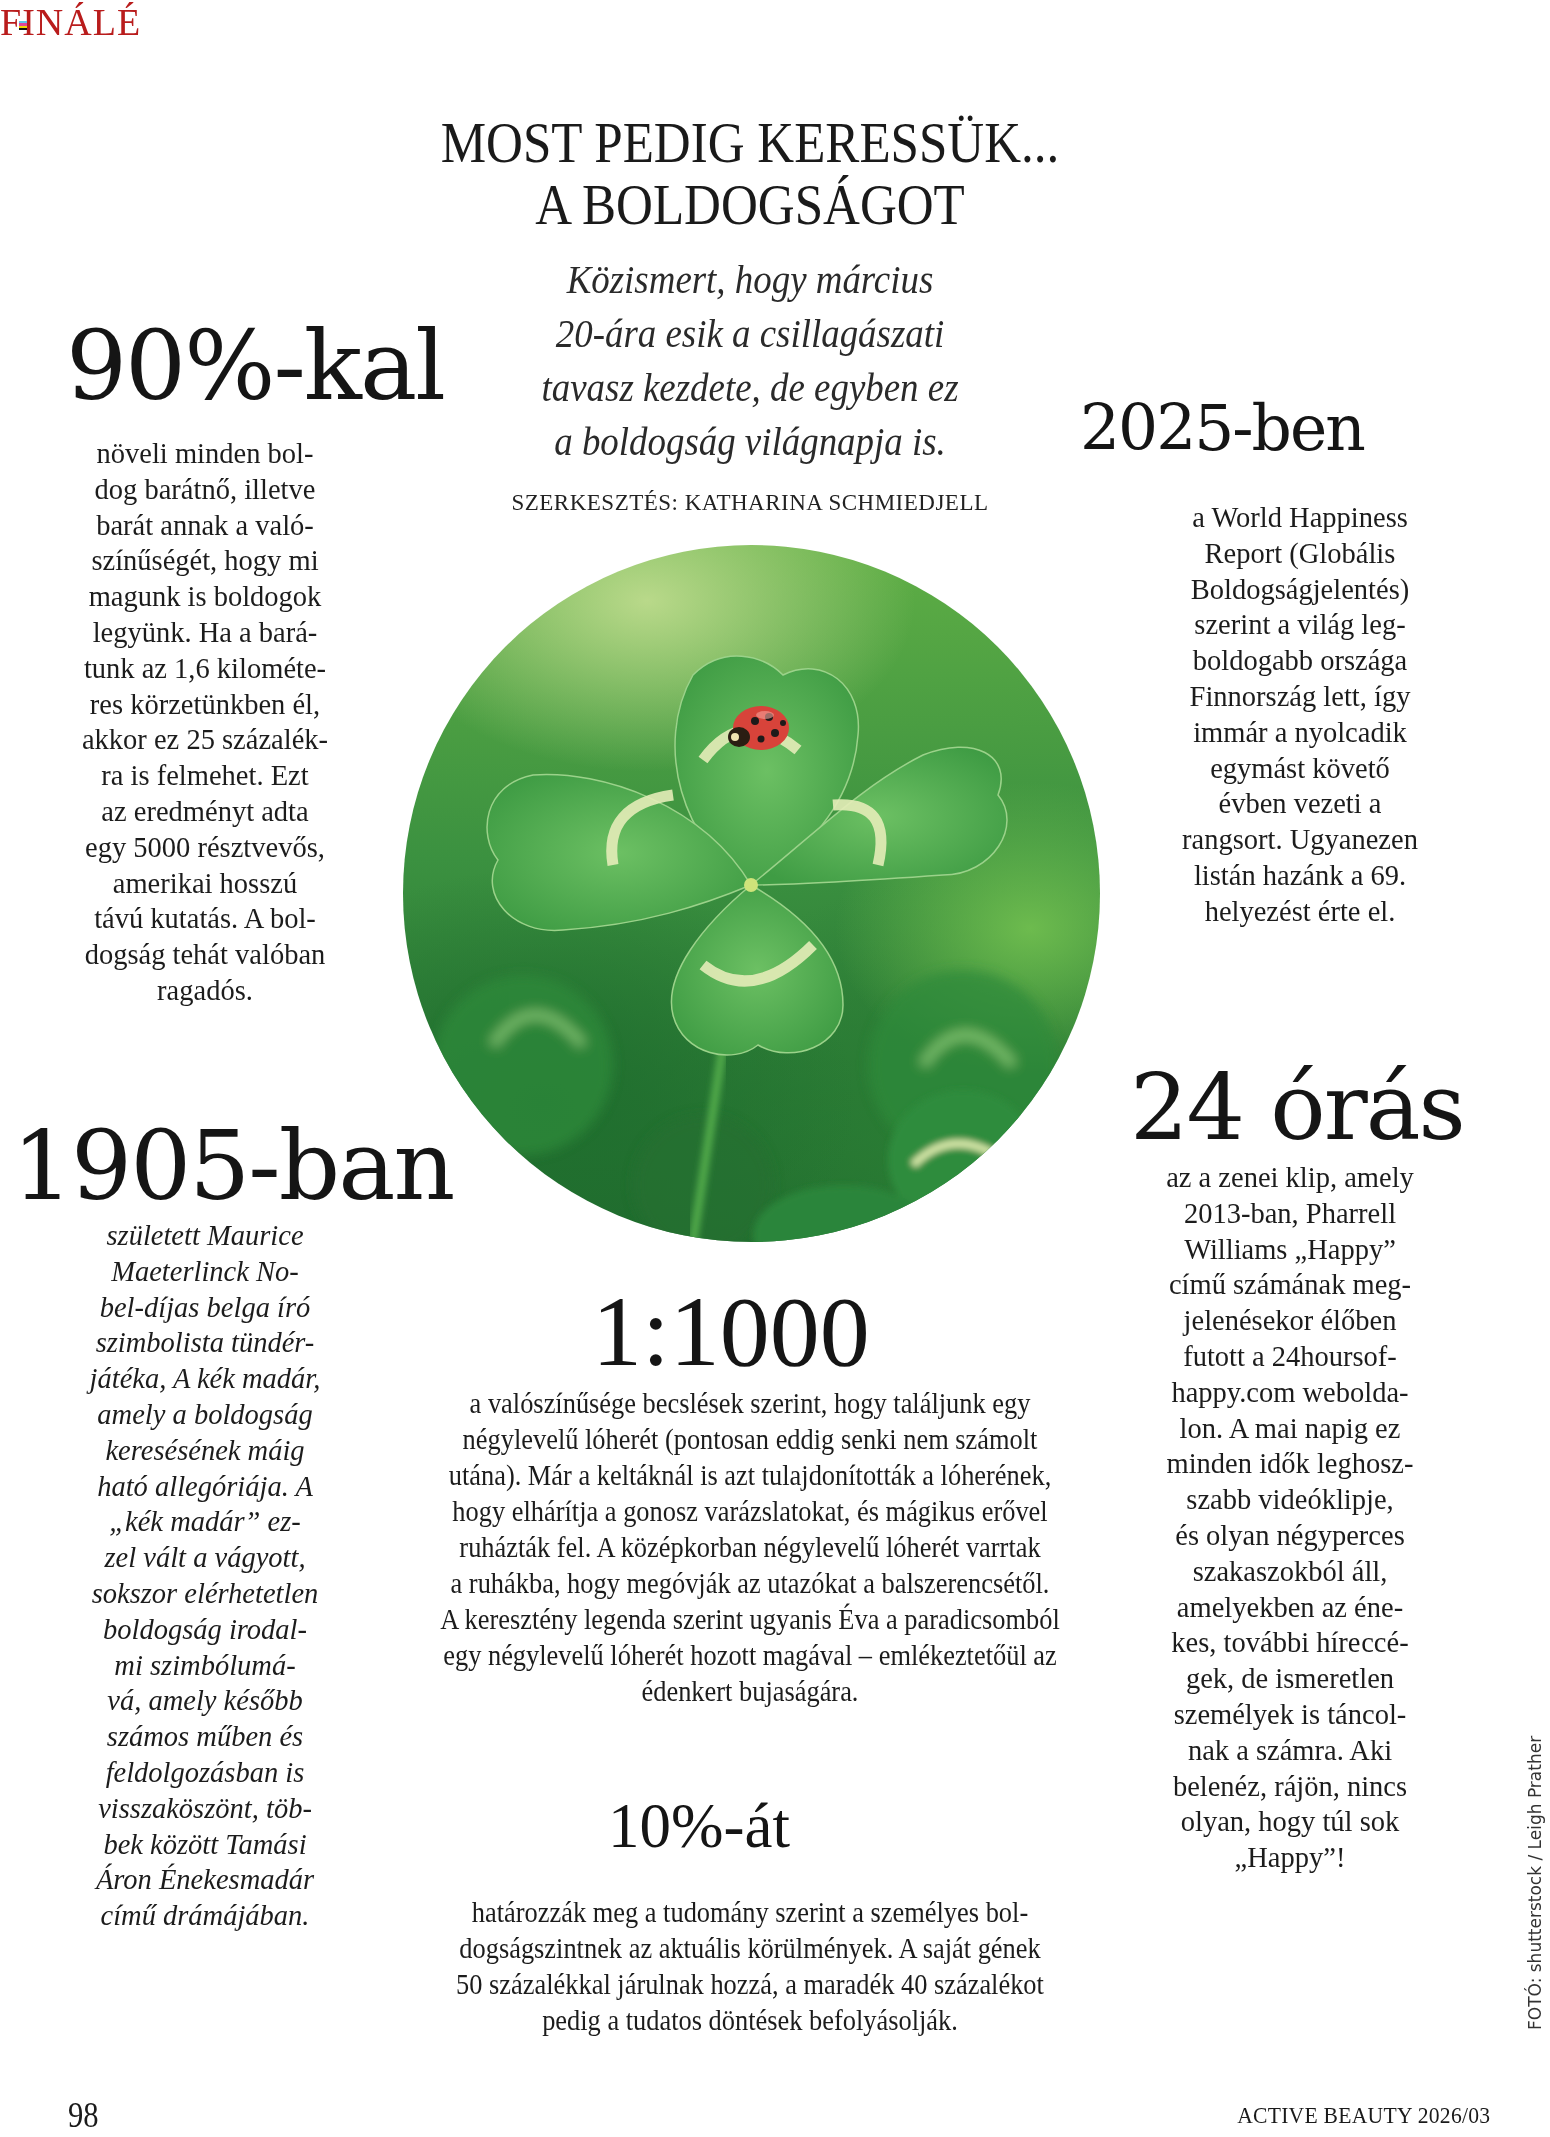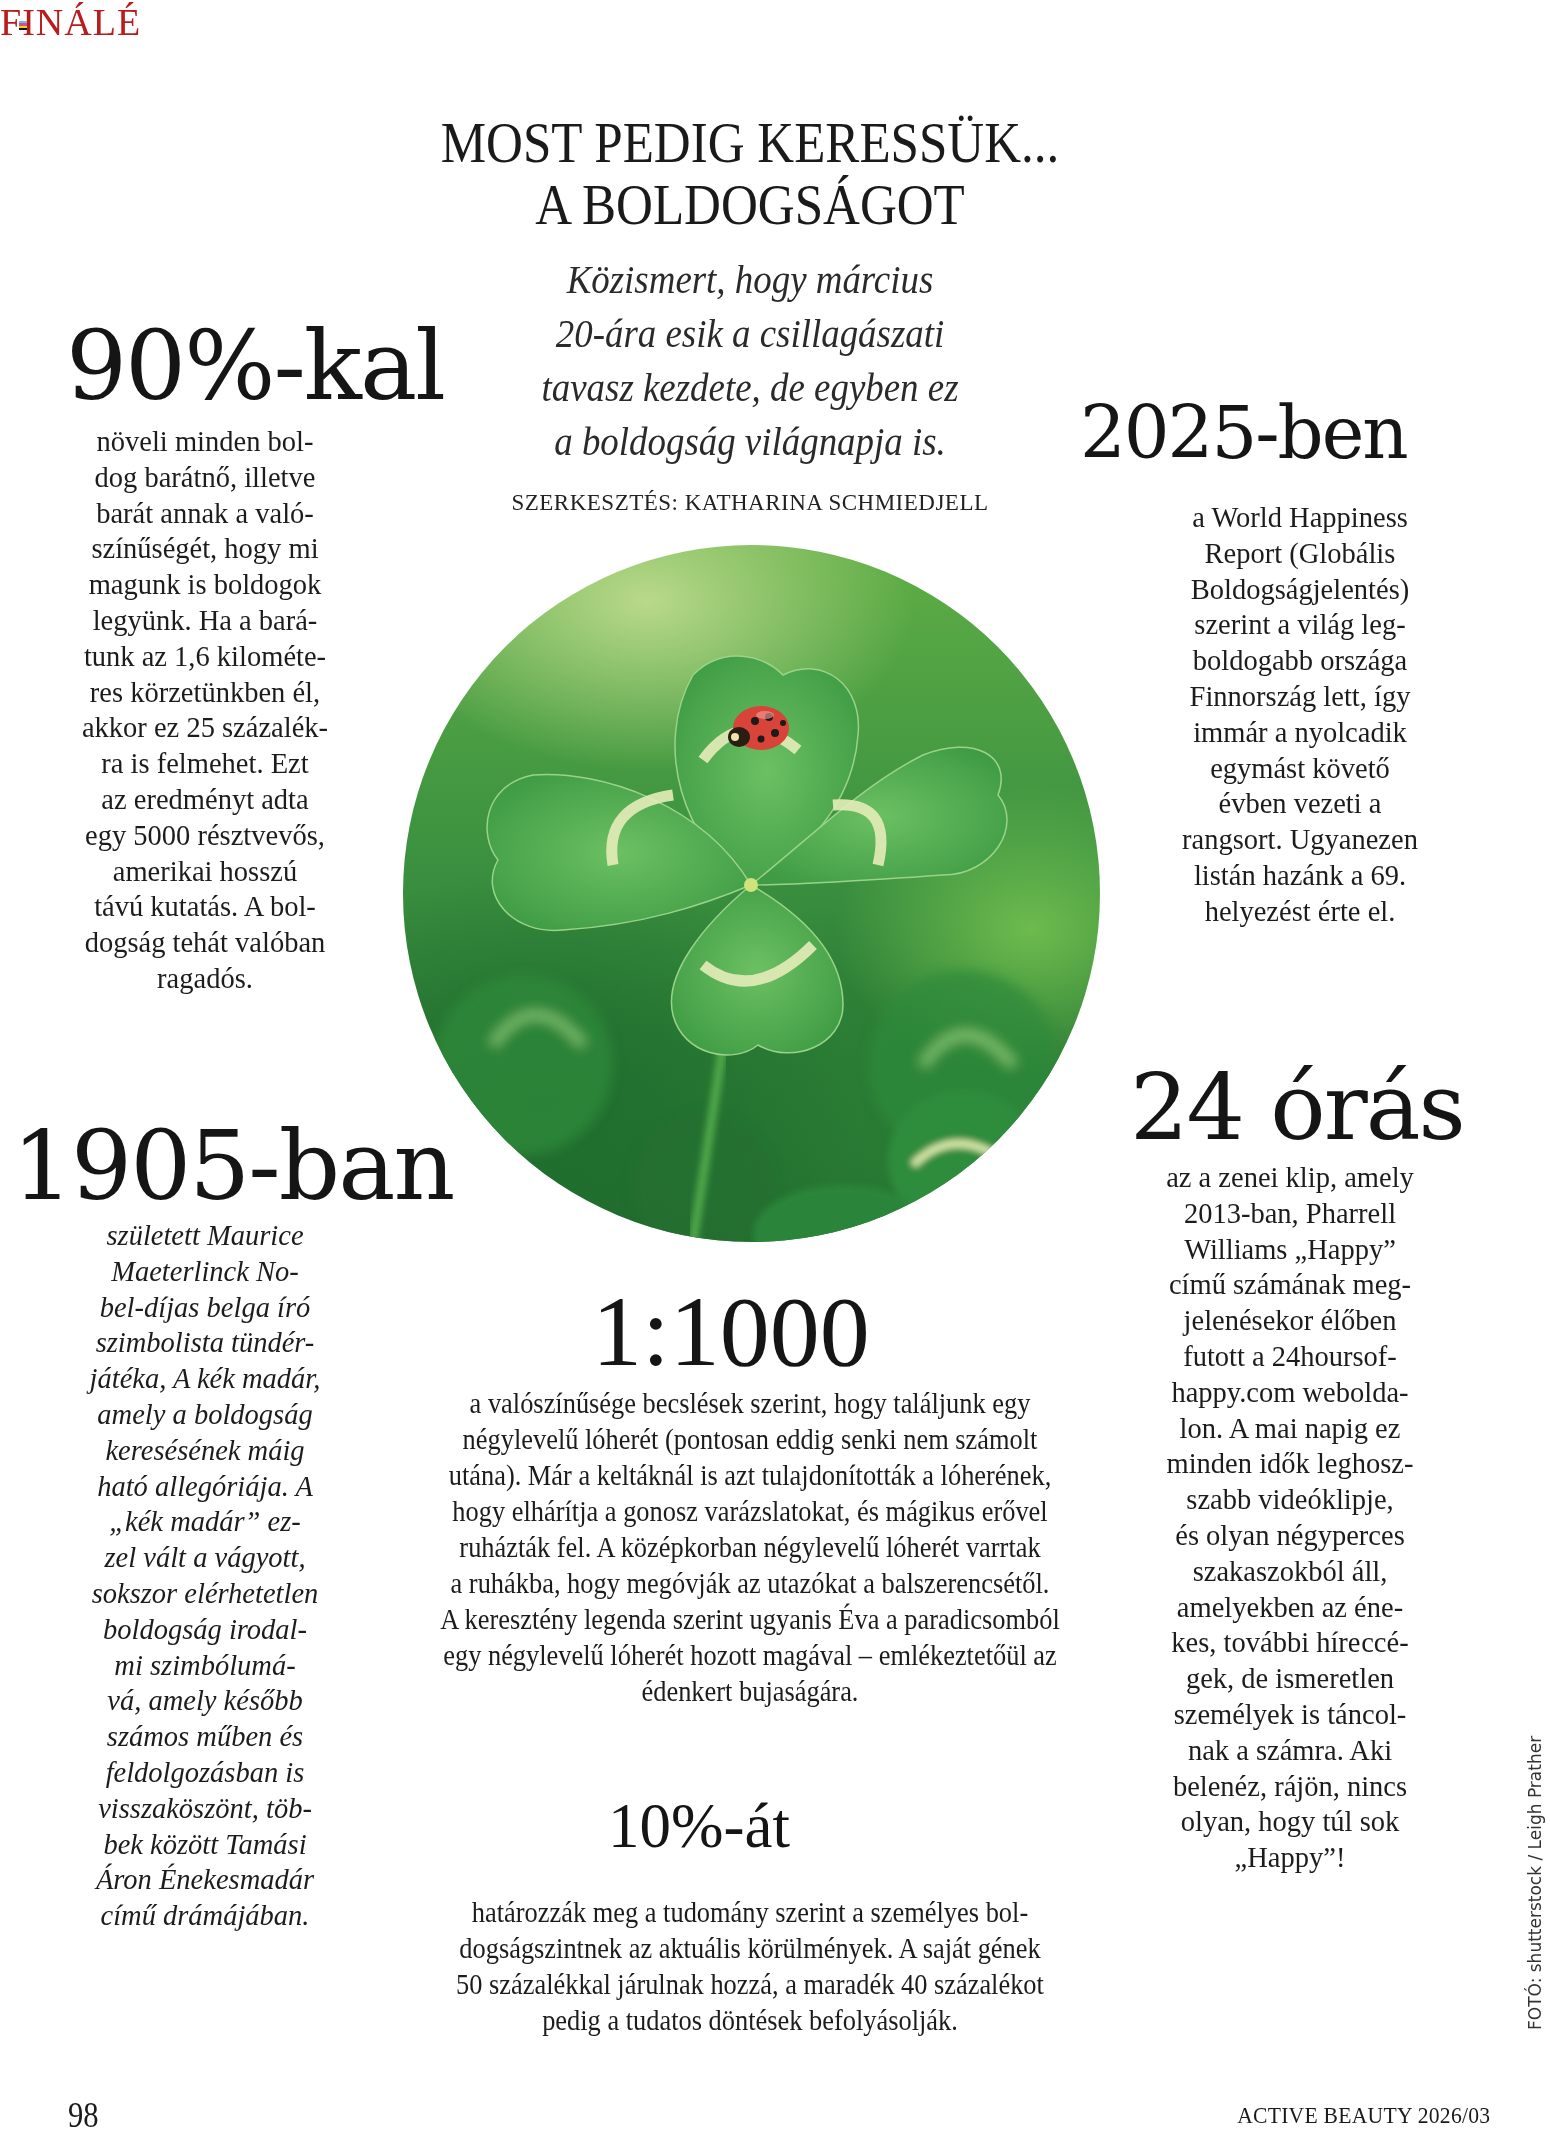--- a/index.html
+++ b/index.html
@@ -125,38 +125,38 @@
 <div class="abs intro">
   <div>Közismert, hogy március</div>
   <div>20-ára esik a csillagászati</div>
   <div>tavasz kezdete, de egyben ez</div>
   <div>a boldogság világnapja is.</div>
 </div>
 
 <div class="abs byline">SZERKESZTÉS: KATHARINA SCHMIEDJELL</div>
 
 <div class="abs big" style="left:66px; top:318px; font-size:96px;">90%-kal</div>
-<div class="abs body-text" style="left:40px; width:330px; top:424px;text-align:center;">növeli minden bol-
+<div class="abs body-text" style="left:40px; width:330px; top:436px;text-align:center;">növeli minden bol-
 dog barátnő, illetve
 barát annak a való-
 színűségét, hogy mi
 magunk is boldogok
 legyünk. Ha a bará-
 tunk az 1,6 kilométe-
 res körzetünkben él,
 akkor ez 25 százalék-
 ra is felmehet. Ezt
 az eredményt adta
 egy 5000 résztvevős,
 amerikai hosszú
 távú kutatás. A bol-
 dogság tehát valóban
 ragadós.</div>
 
-<div class="abs big" style="left:1080px; top:397px; font-size:72px;">2025-ben</div>
+<div class="abs big" style="left:1080px; top:397px; font-size:63px;">2025-ben</div>
 <div class="abs body-text" style="left:1130px; width:340px; top:500px;">a World Happiness
 Report (Globális
 Boldogságjelentés)
 szerint a világ leg-
 boldogabb országa
 Finnország lett, így
 immár a nyolcadik
 egymást követő
 évben vezeti a
 rangsort. Ugyanezen

